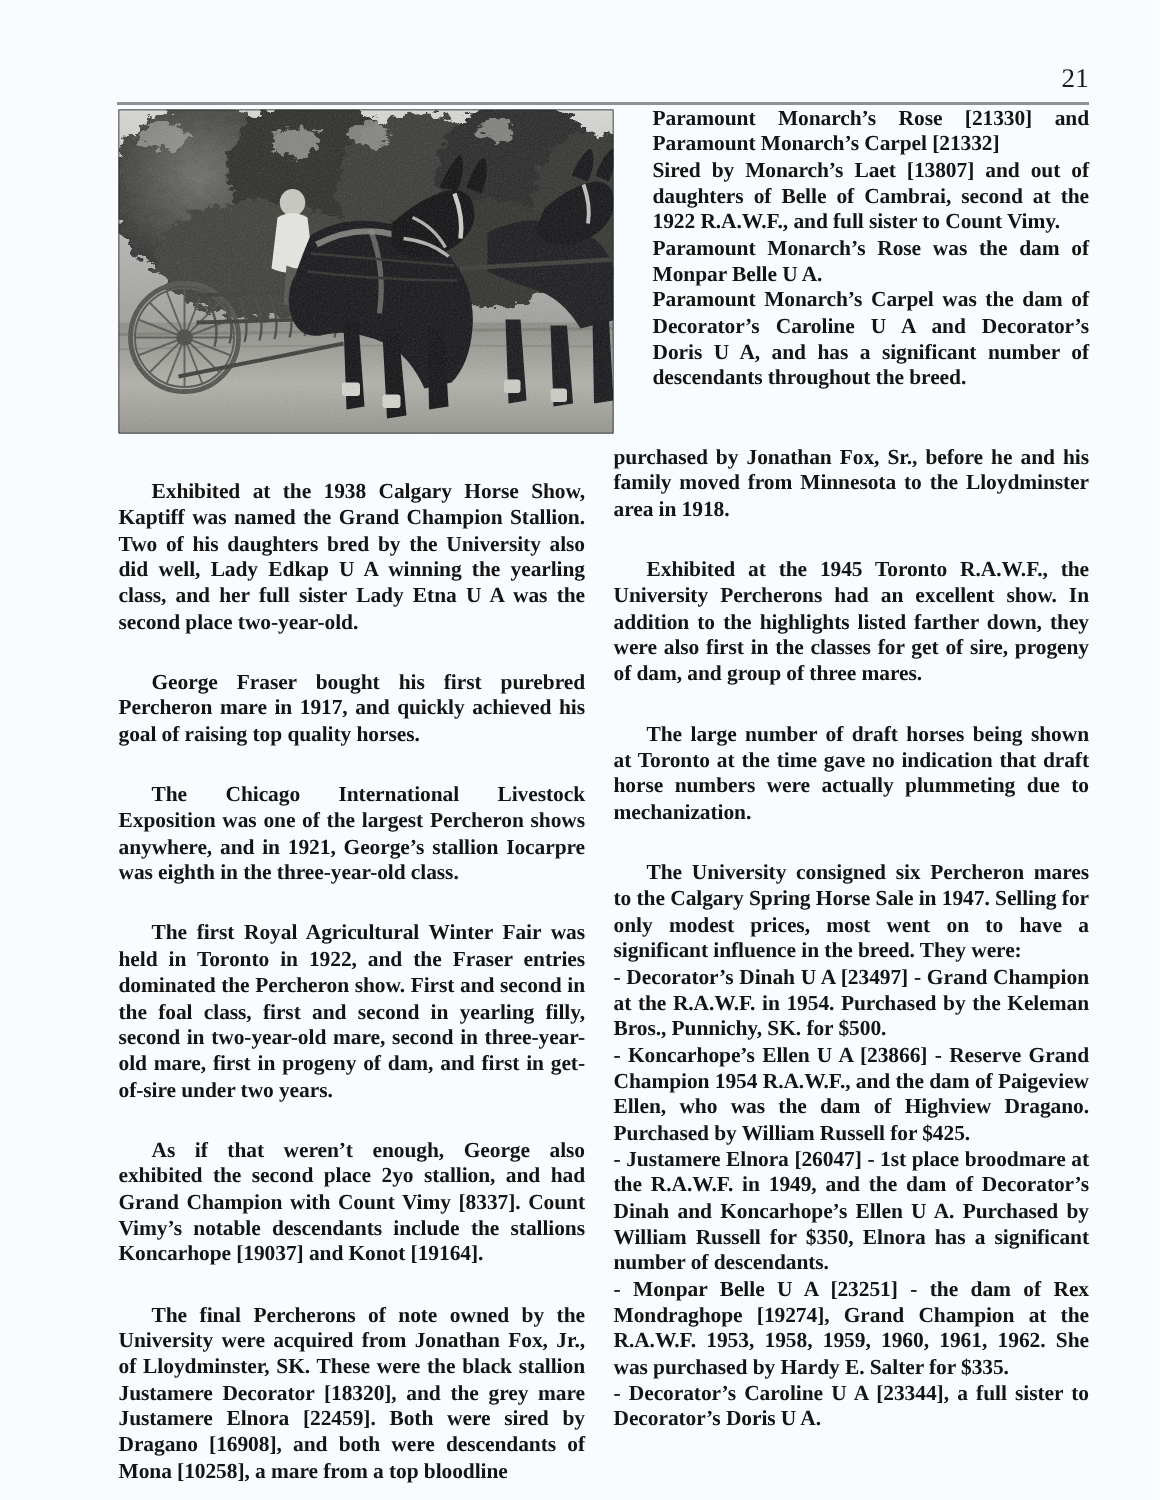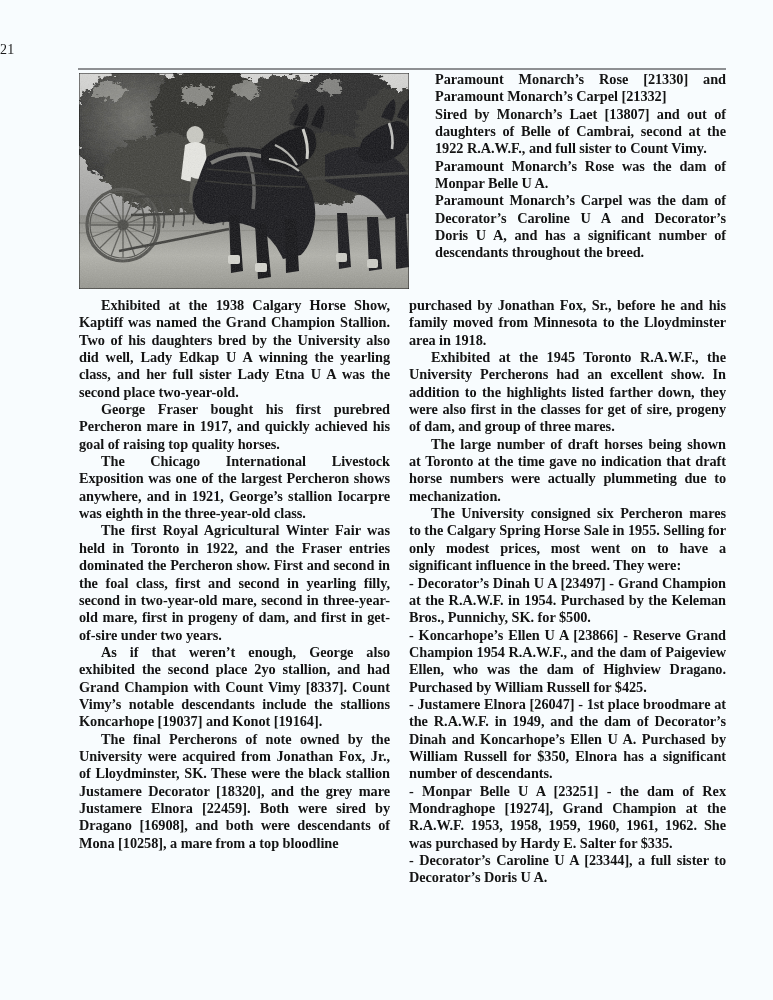--- a/index.html
+++ b/index.html
@@ -16,22 +16,22 @@
     font-family: "Liberation Serif", "DejaVu Serif", serif;
     color: #111111;
   }
 
   
   .page-number {
     position: absolute;
     top: 42px;
     left: 0;
     width: 726px;
-    text-align: left;
-    font-size: 14px;
+    text-align: right;
+    font-size: 18px;
     font-weight: 400;
     color: #1a1a1a;
     letter-spacing: 0.2px;
   }
   .header-rule {
     position: absolute;
     top: 68px;
     left: 78px;
     width: 648px;
     height: 2px;
@@ -63,20 +63,21 @@
     text-justify: inter-word;
     font-weight: 700;
     color: #141414;
     letter-spacing: -0.05px;
   }
   .col p {
     margin: 0;
   }
   .col p.indent {
     text-indent: 22px;
+    margin-top: 23px;
   }
   .col p.noindent {
     text-indent: 0;
   }
   .col p.last-line-left {
     text-align-last: left;
   }
 
   .col-right-top {
     top: 71px;
@@ -278,21 +279,21 @@
     <p class="indent">The Chicago International Livestock Exposition was one of the largest Percheron shows anywhere, and in 1921, George’s stallion Iocarpre was eighth in the three-year-old class.</p>
     <p class="indent">The first Royal Agricultural Winter Fair was held in Toronto in 1922, and the Fraser entries dominated the Percheron show. First and second in the foal class, first and second in yearling filly, second in two-year-old mare, second in three-year-old mare, first in progeny of dam, and first in get-of-sire under two years.</p>
     <p class="indent">As if that weren’t enough, George also exhibited the second place 2yo stallion, and had Grand Champion with Count Vimy [8337]. Count Vimy’s notable descendants include the stallions Koncarhope [19037] and Konot [19164].</p>
     <p class="indent">The final Percherons of note owned by the University were acquired from Jonathan Fox, Jr., of Lloydminster, SK. These were the black stallion Justamere Decorator [18320], and the grey mare Justamere Elnora [22459]. Both were sired by Dragano [16908], and both were descendants of Mona [10258], a mare from a top bloodline</p>
   </div>
 
   <div class="col col-right-main">
     <p class="noindent">purchased by Jonathan Fox, Sr., before he and his family moved from Minnesota to the Lloydminster area in 1918.</p>
     <p class="indent">Exhibited at the 1945 Toronto R.A.W.F., the University Percherons had an excellent show. In addition to the highlights listed farther down, they were also first in the classes for get of sire, progeny of dam, and group of three mares.</p>
     <p class="indent">The large number of draft horses being shown at Toronto at the time gave no indication that draft horse numbers were actually plummeting due to mechanization.</p>
-    <p class="indent">The University consigned six Percheron mares to the Calgary Spring Horse Sale in 1955. Selling for only modest prices, most went on to have a significant influence in the breed. They were:</p>
+    <p class="indent">The University consigned six Percheron mares to the Calgary Spring Horse Sale in 1947. Selling for only modest prices, most went on to have a significant influence in the breed. They were:</p>
     <p class="noindent">- Decorator’s Dinah U A [23497] - Grand Champion at the R.A.W.F. in 1954. Purchased by the Keleman Bros., Punnichy, SK. for $500.</p>
     <p class="noindent">- Koncarhope’s Ellen U A [23866] - Reserve Grand Champion 1954 R.A.W.F., and the dam of Paigeview Ellen, who was the dam of Highview Dragano. Purchased by William Russell for $425.</p>
     <p class="noindent">- Justamere Elnora [26047] - 1st place broodmare at the R.A.W.F. in 1949, and the dam of Decorator’s Dinah and Koncarhope’s Ellen U A. Purchased by William Russell for $350, Elnora has a significant number of descendants.</p>
     <p class="noindent">- Monpar Belle U A [23251] - the dam of Rex Mondraghope [19274], Grand Champion at the R.A.W.F. 1953, 1958, 1959, 1960, 1961, 1962. She was purchased by Hardy E. Salter for $335.</p>
     <p class="noindent last-line-left">- Decorator’s Caroline U A [23344], a full sister to Decorator’s Doris U A.</p>
   </div>
 
 </div>
 
 </body></html>

